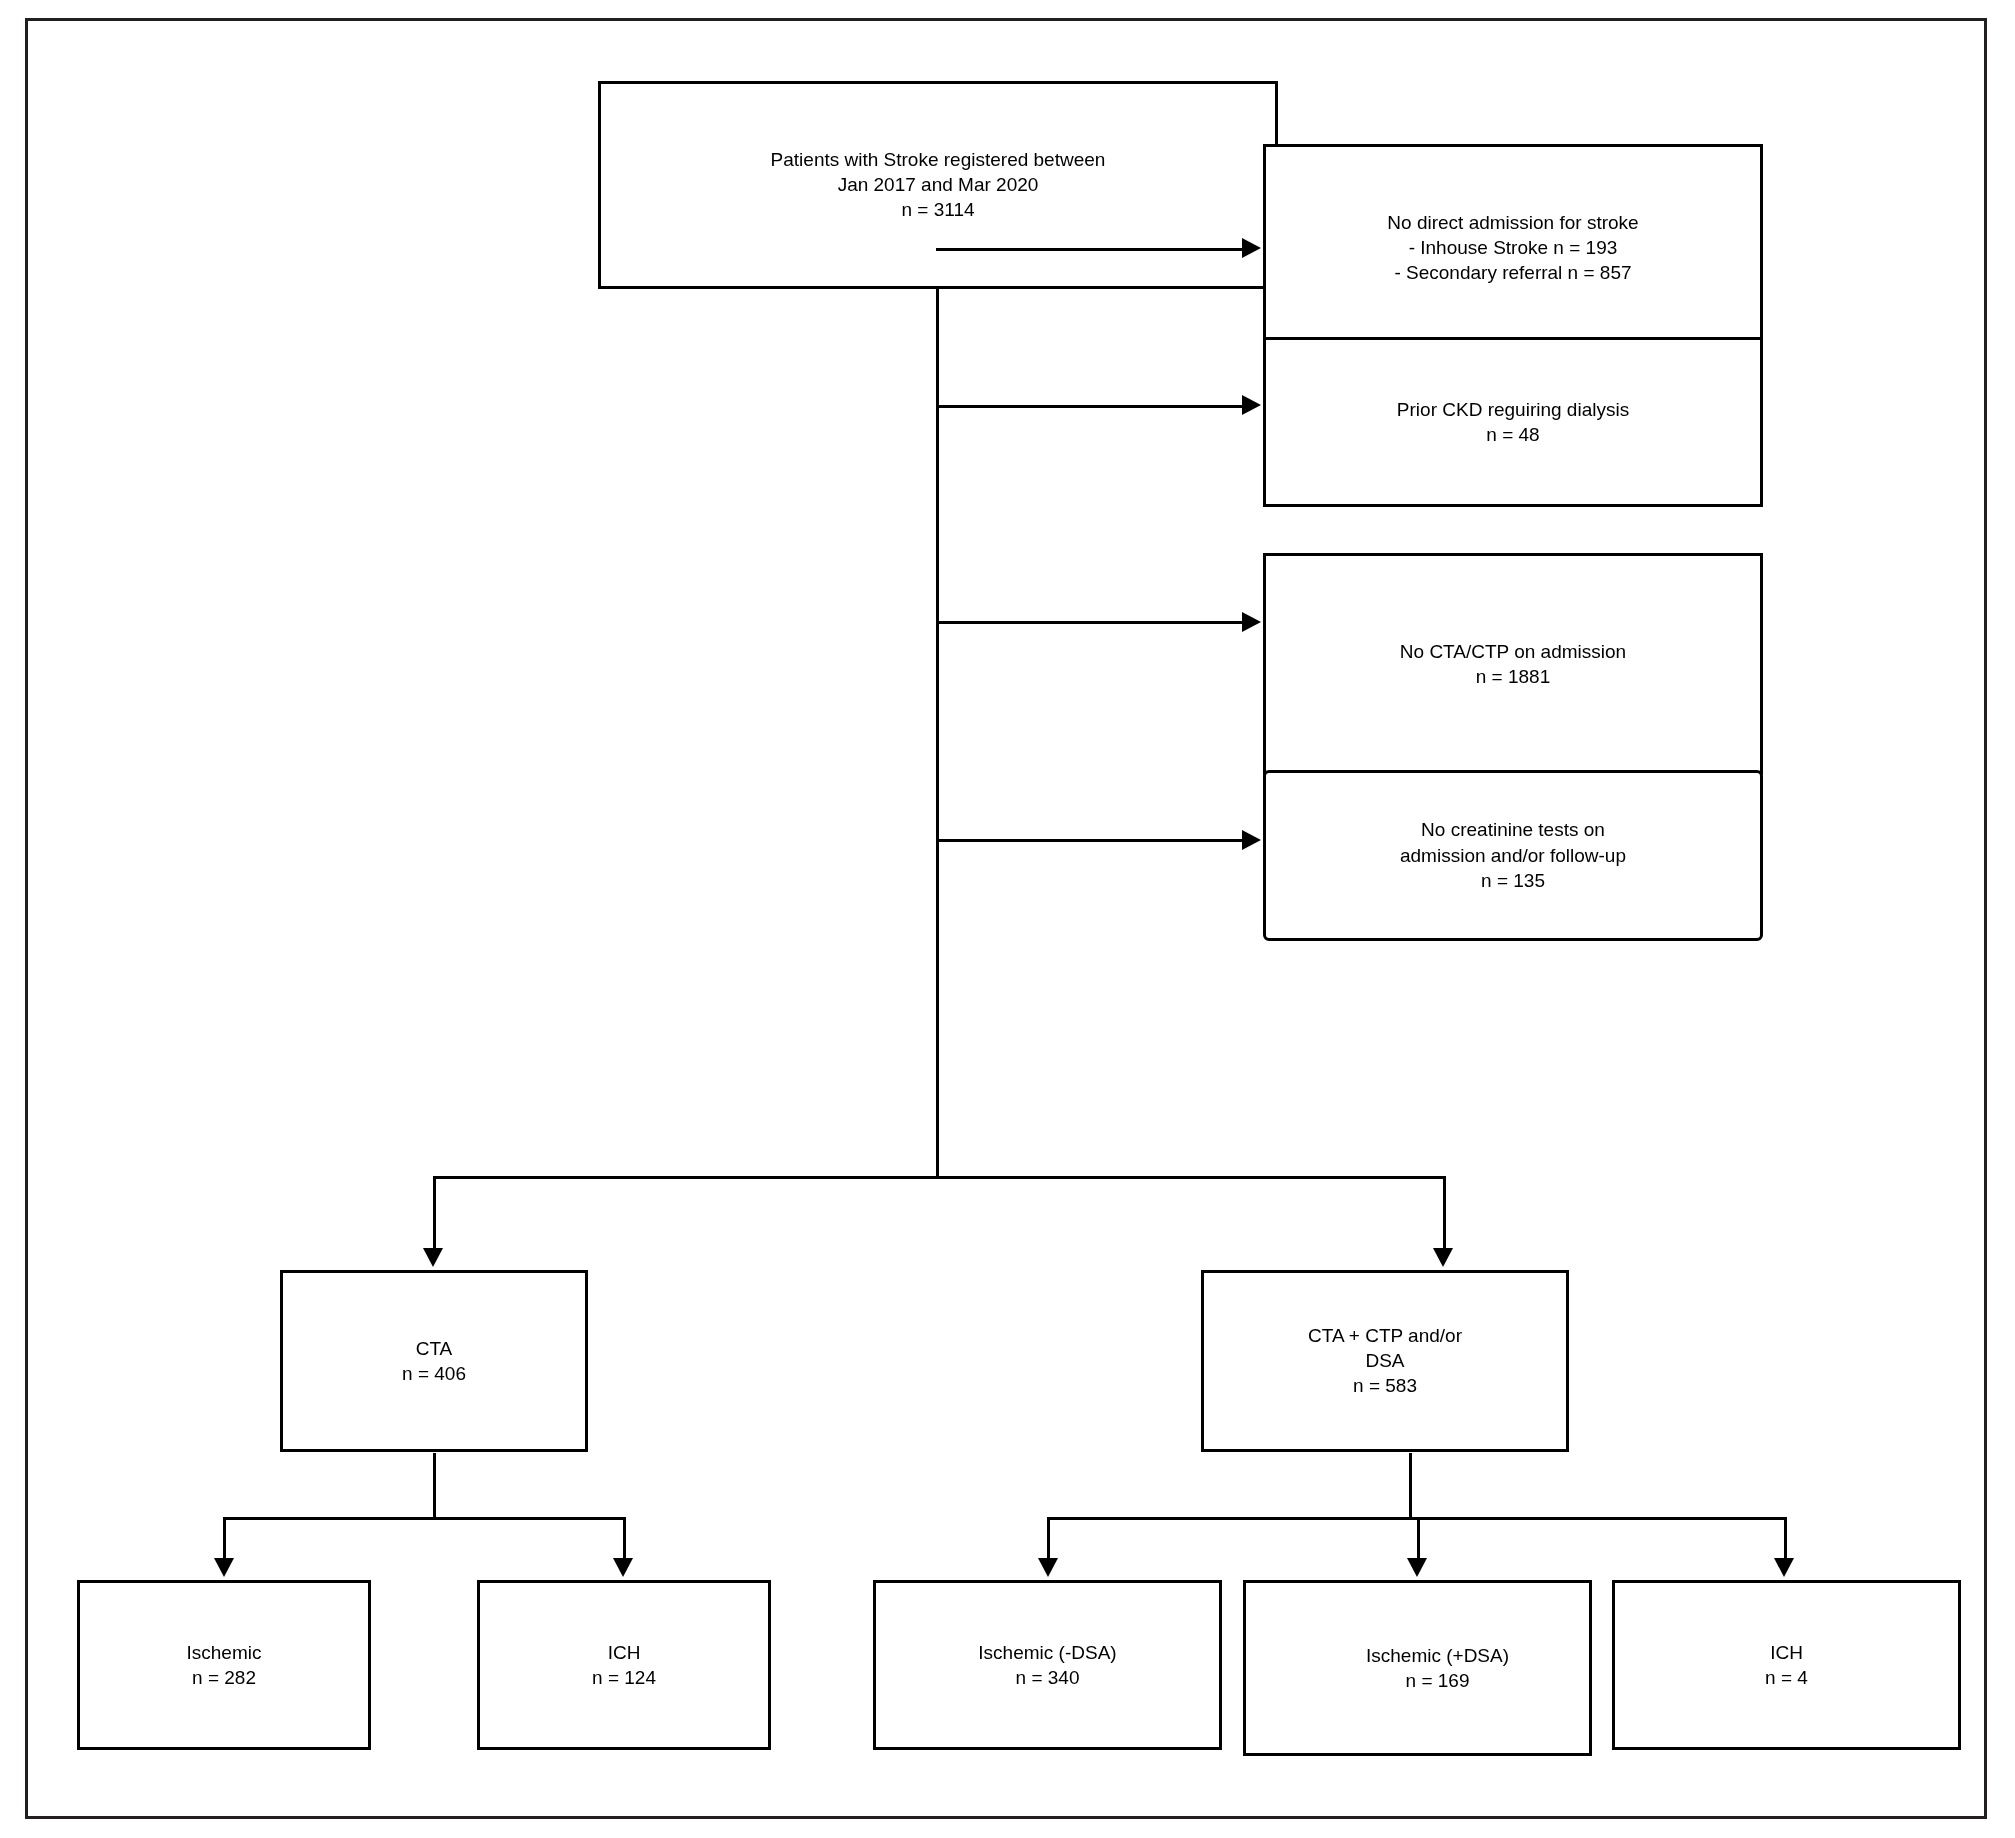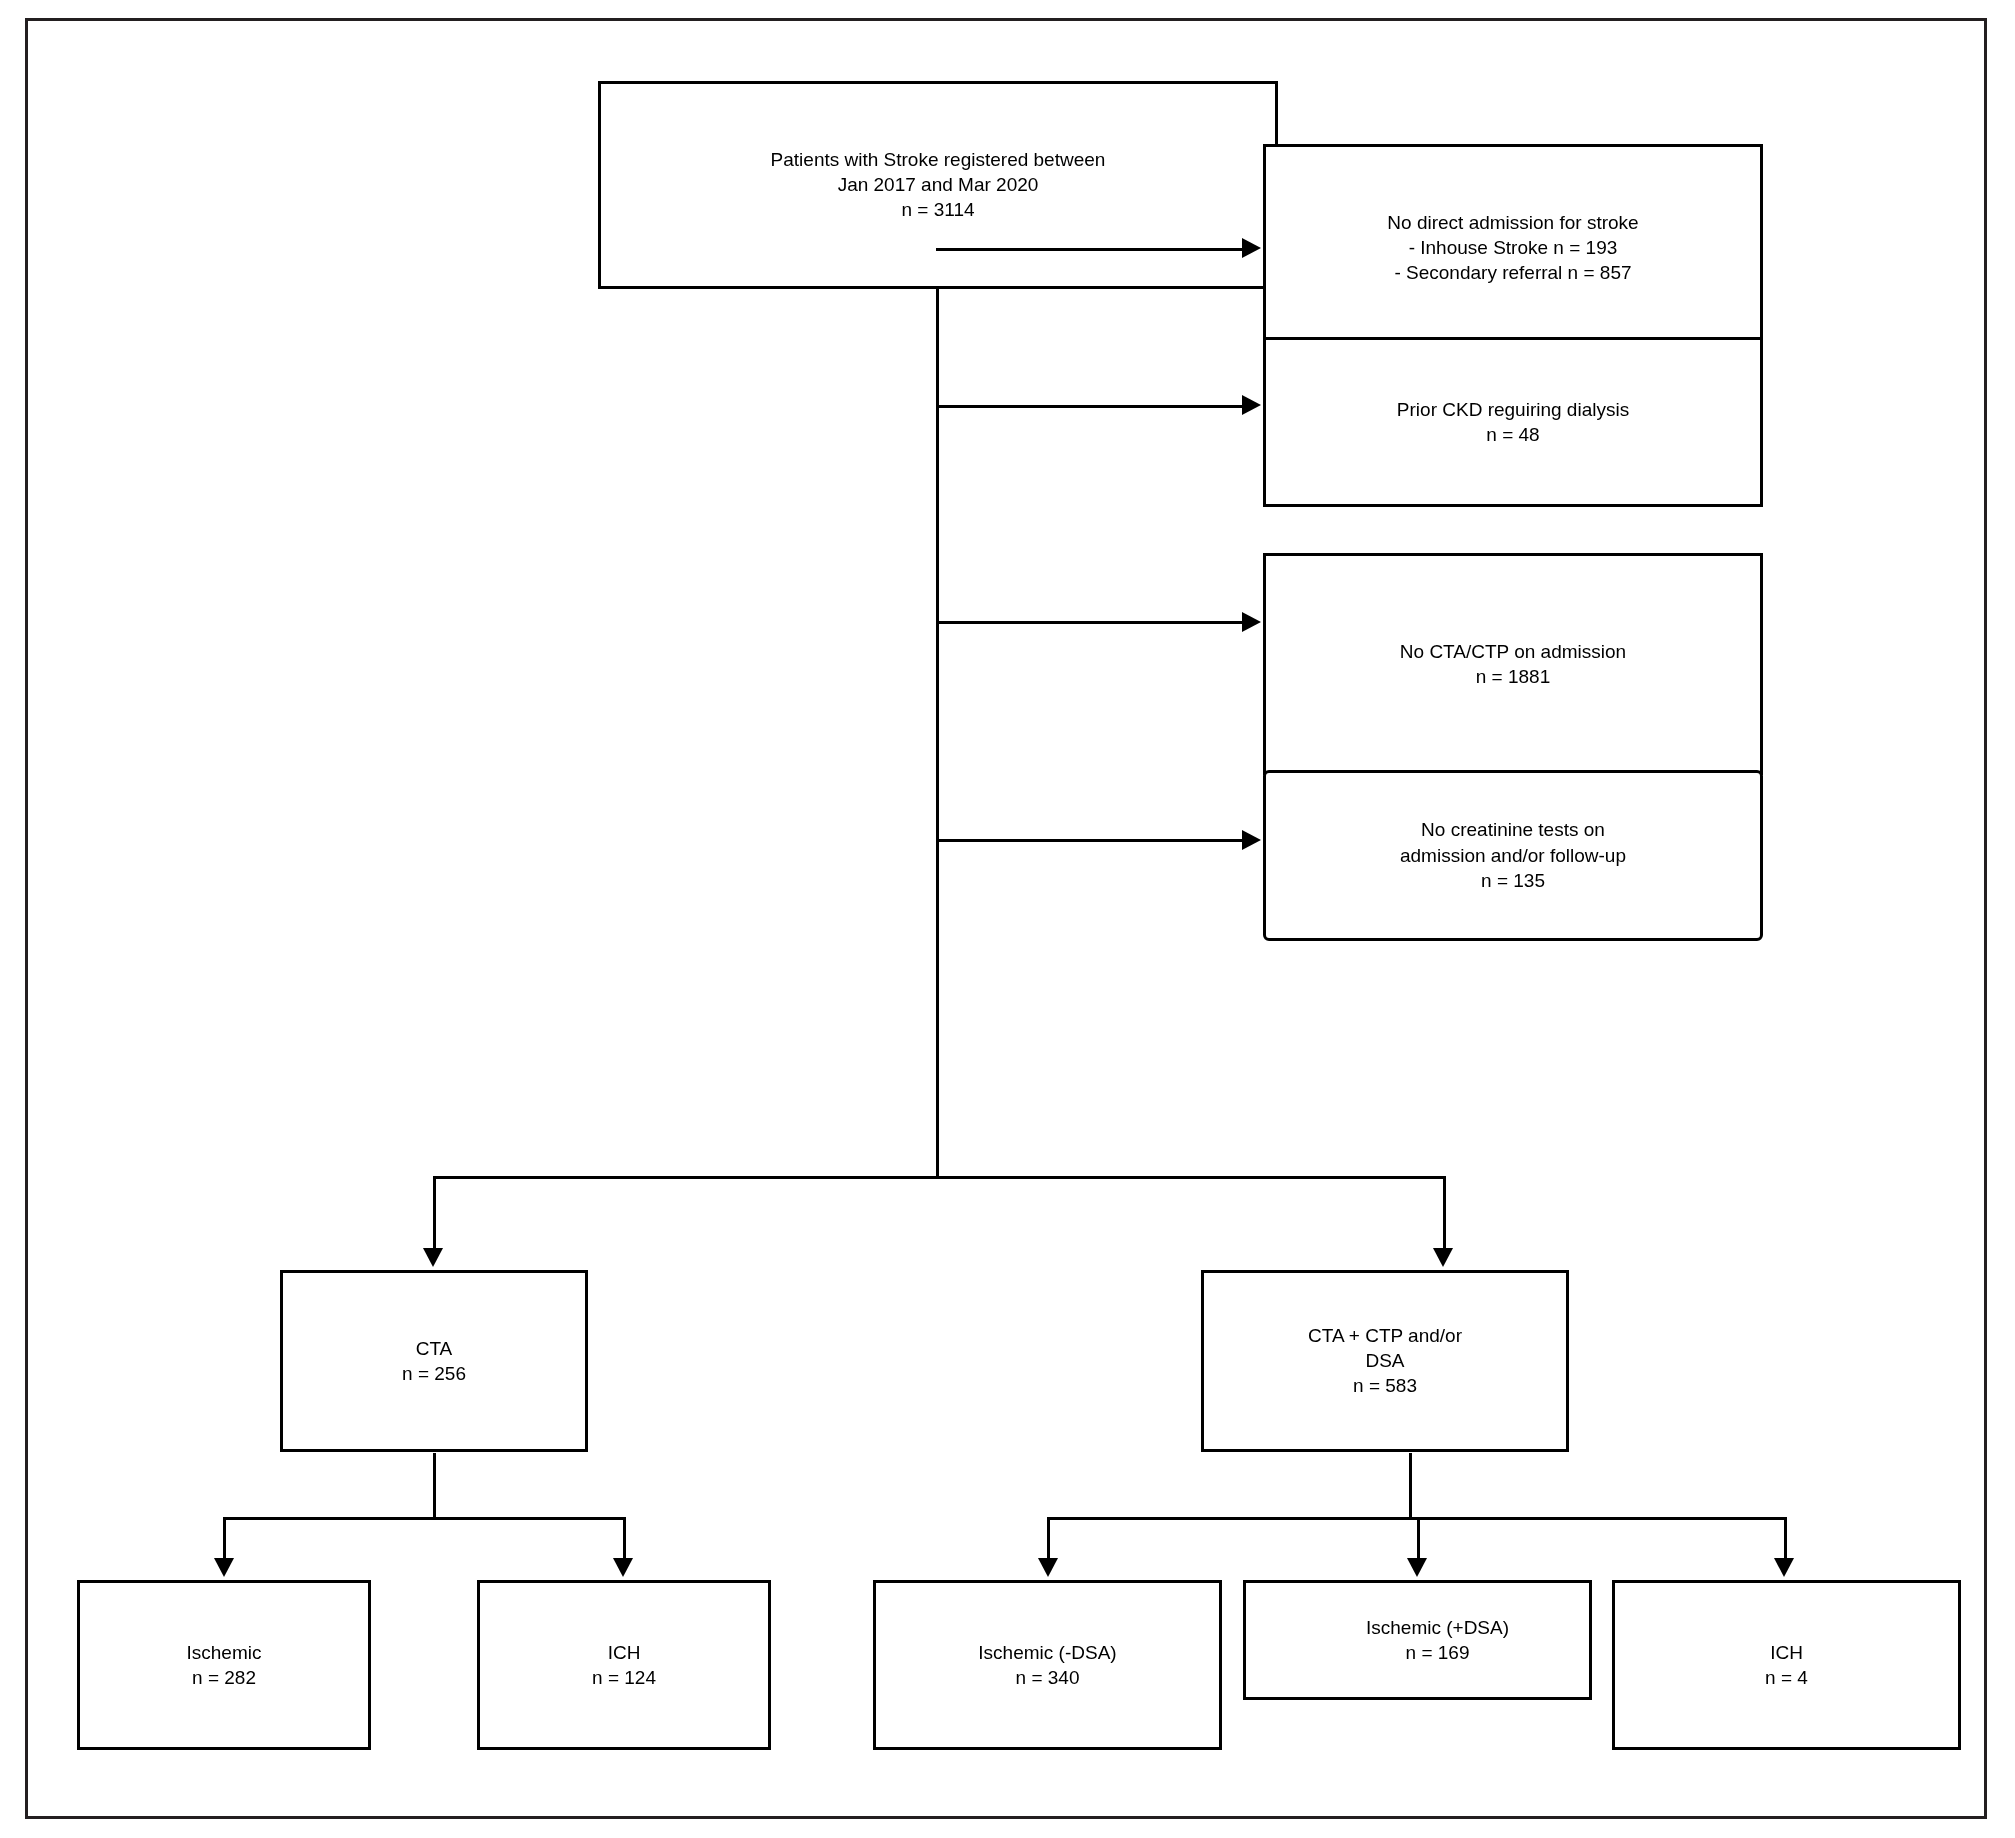--- a/index.html
+++ b/index.html
@@ -118,21 +118,21 @@
     <div class="arrow-right" style="left:1214px; top:809px;"></div>
 
     <div class="hline" style="left:405px; top:1155px; width:1013px;"></div>
     <div class="vline" style="left:405px; top:1155px; height:76px;"></div>
     <div class="arrow-down" style="left:395px; top:1227px;"></div>
     <div class="vline" style="left:1415px; top:1155px; height:76px;"></div>
     <div class="arrow-down" style="left:1405px; top:1227px;"></div>
 
     <div class="node" style="left:252px; top:1249px; width:308px; height:182px;">
       <span class="inner">CTA
-n = 256</span>
+n = 406</span>
     </div>
 
     <div class="node" style="left:1173px; top:1249px; width:368px; height:182px;">
       <span class="inner">CTA + CTP and/or
 DSA
 n = 583</span>
     </div>
 
     <div class="vline" style="left:405px; top:1432px; height:66px;"></div>
     <div class="hline" style="left:195px; top:1496px; width:403px;"></div>
@@ -156,21 +156,21 @@
     <div class="arrow-down" style="left:1010px; top:1537px;"></div>
     <div class="vline" style="left:1389px; top:1496px; height:44px;"></div>
     <div class="arrow-down" style="left:1379px; top:1537px;"></div>
     <div class="vline" style="left:1756px; top:1496px; height:44px;"></div>
     <div class="arrow-down" style="left:1746px; top:1537px;"></div>
 
     <div class="node" style="left:845px; top:1559px; width:349px; height:170px;">
       <span class="inner">Ischemic (-DSA)
 n = 340</span>
     </div>
-    <div class="node" style="left:1215px; top:1559px; width:349px; height:120px;padding-left:40px;">
+    <div class="node" style="left:1215px; top:1559px; width:349px; height:176px;padding-left:40px;">
       <span class="inner">Ischemic (+DSA)
 n = 169</span>
     </div>
     <div class="node" style="left:1584px; top:1559px; width:349px; height:170px;">
       <span class="inner">ICH
 n = 4</span>
     </div>
 
   </div>
 </div>

